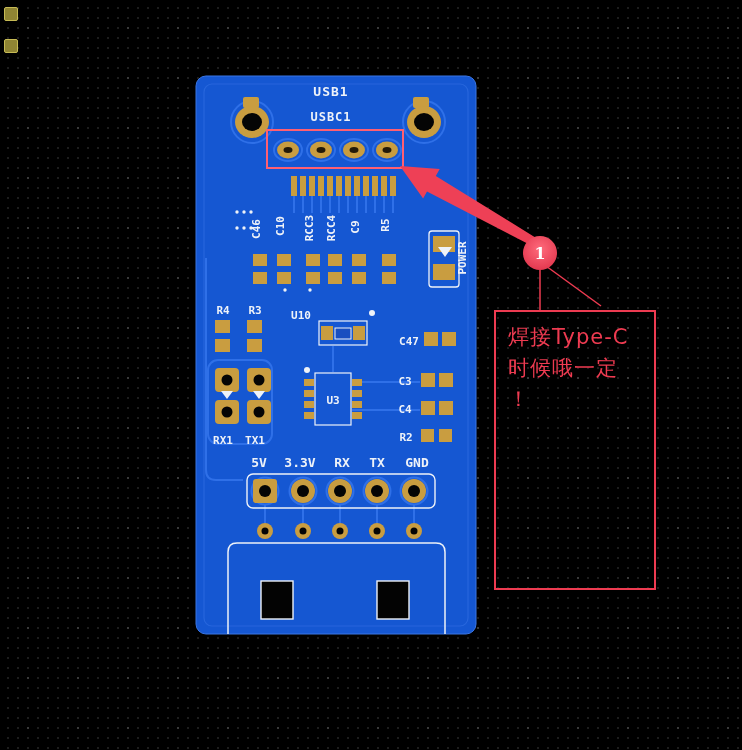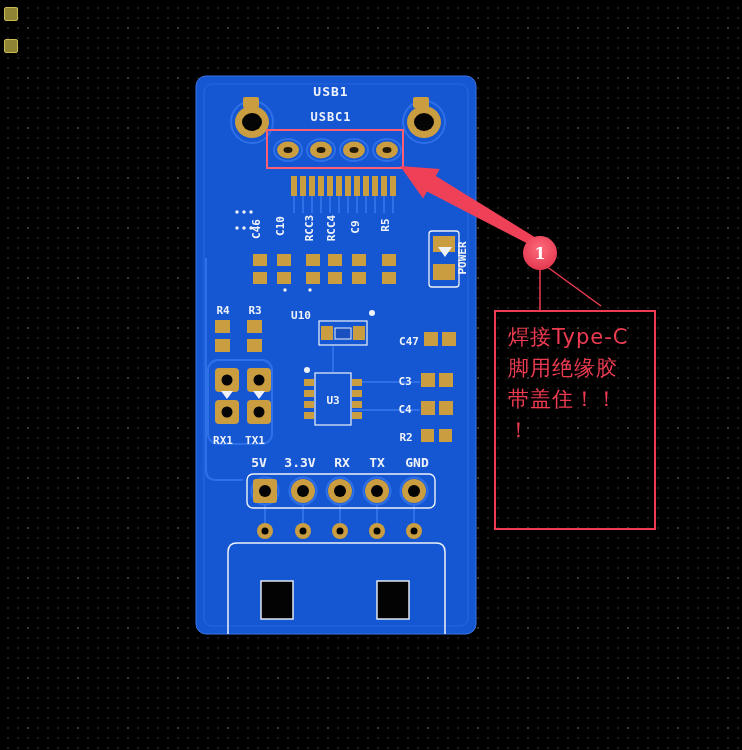--- a/index.html
+++ b/index.html
@@ -12,21 +12,21 @@
     background-size:50px 50px,10px 10px;
     background-position:3px 3px,3px 3px;
     font-family:"DejaVu Sans",sans-serif;
   }
   .scene{position:absolute;left:0;top:0;}
   .ss{font-family:"DejaVu Sans Mono",monospace;font-weight:bold;fill:#eef2f8;}
   .marker{position:absolute;width:12px;height:12px;background:#8f8433;border:1px solid #c7bb55;border-radius:2px;}
   .marker1{left:4px;top:7px;}
   .marker2{left:4px;top:39px;}
   .note{
-    position:absolute;left:494px;top:310px;width:162px;height:220px;
+    position:absolute;left:494px;top:310px;width:162px;height:280px;
     box-sizing:border-box;border:2px solid #ee3b51;color:#ee3b51;
     font-size:21px;line-height:31px;letter-spacing:1px;
     padding:10px 4px 0 12px;font-family:"DejaVu Sans",sans-serif;
   }
 </style>
 </head>
 <body>
 
 <div class="canvas">
 
@@ -270,18 +270,17 @@
       <polygon points="400,166 439.7,168.9 435.8,175.9 545,243.5 541,250.5 427,191.5 423.1,198.5" fill="#ee4056"></polygon>
       <line x1="540" y1="270" x2="540" y2="310" stroke="#ee3b51" stroke-width="1.5"></line>
       <line x1="546" y1="266" x2="601" y2="306" stroke="#ee3b51" stroke-width="1.5"></line>
       <circle cx="540" cy="253" r="17" fill="url(#calloutGrad)"></circle>
       <text x="540" y="259" text-anchor="middle" font-size="16" font-weight="bold" fill="#ffffff" font-family="DejaVu Serif, serif">1</text>
     </g>
   </svg>
 
   <div class="note">
     <div>焊接Type-C</div>
-    <div>脚用绝缘胶</div>
-    <div>带盖住！！</div>
+    <div>时候哦一定</div>
     <div>！</div>
   </div>
 
 </div>
 
 </body></html>

